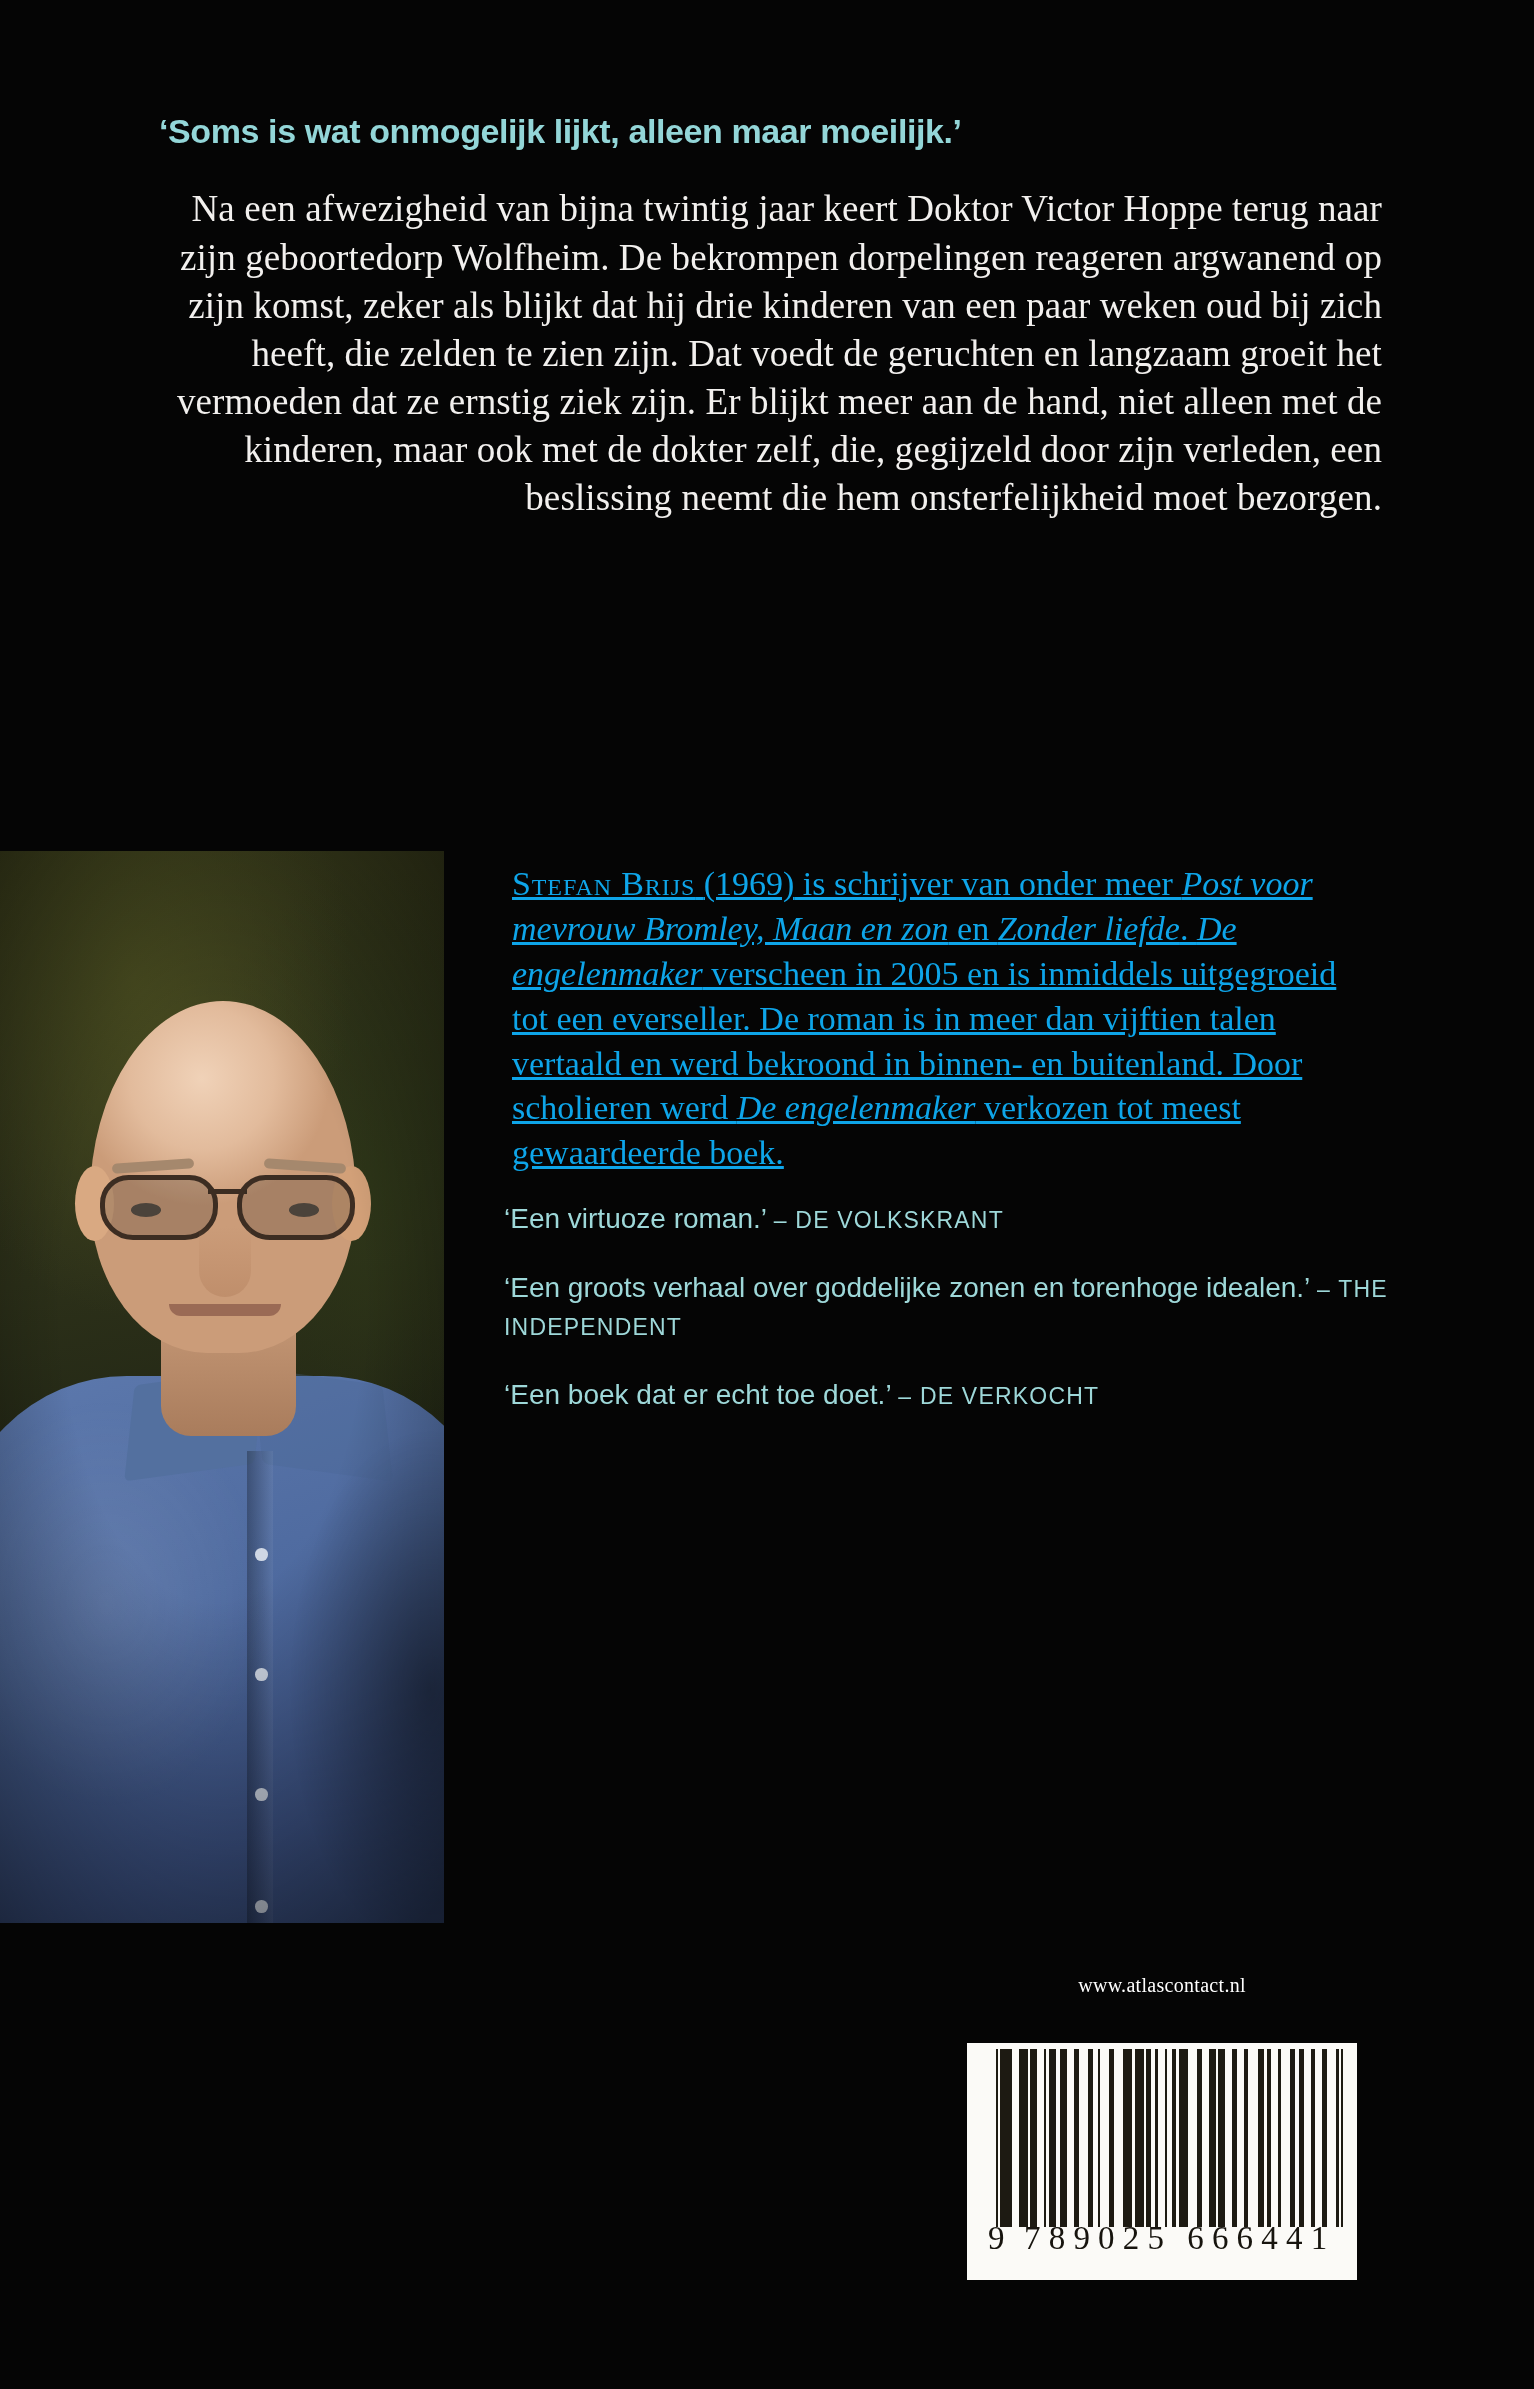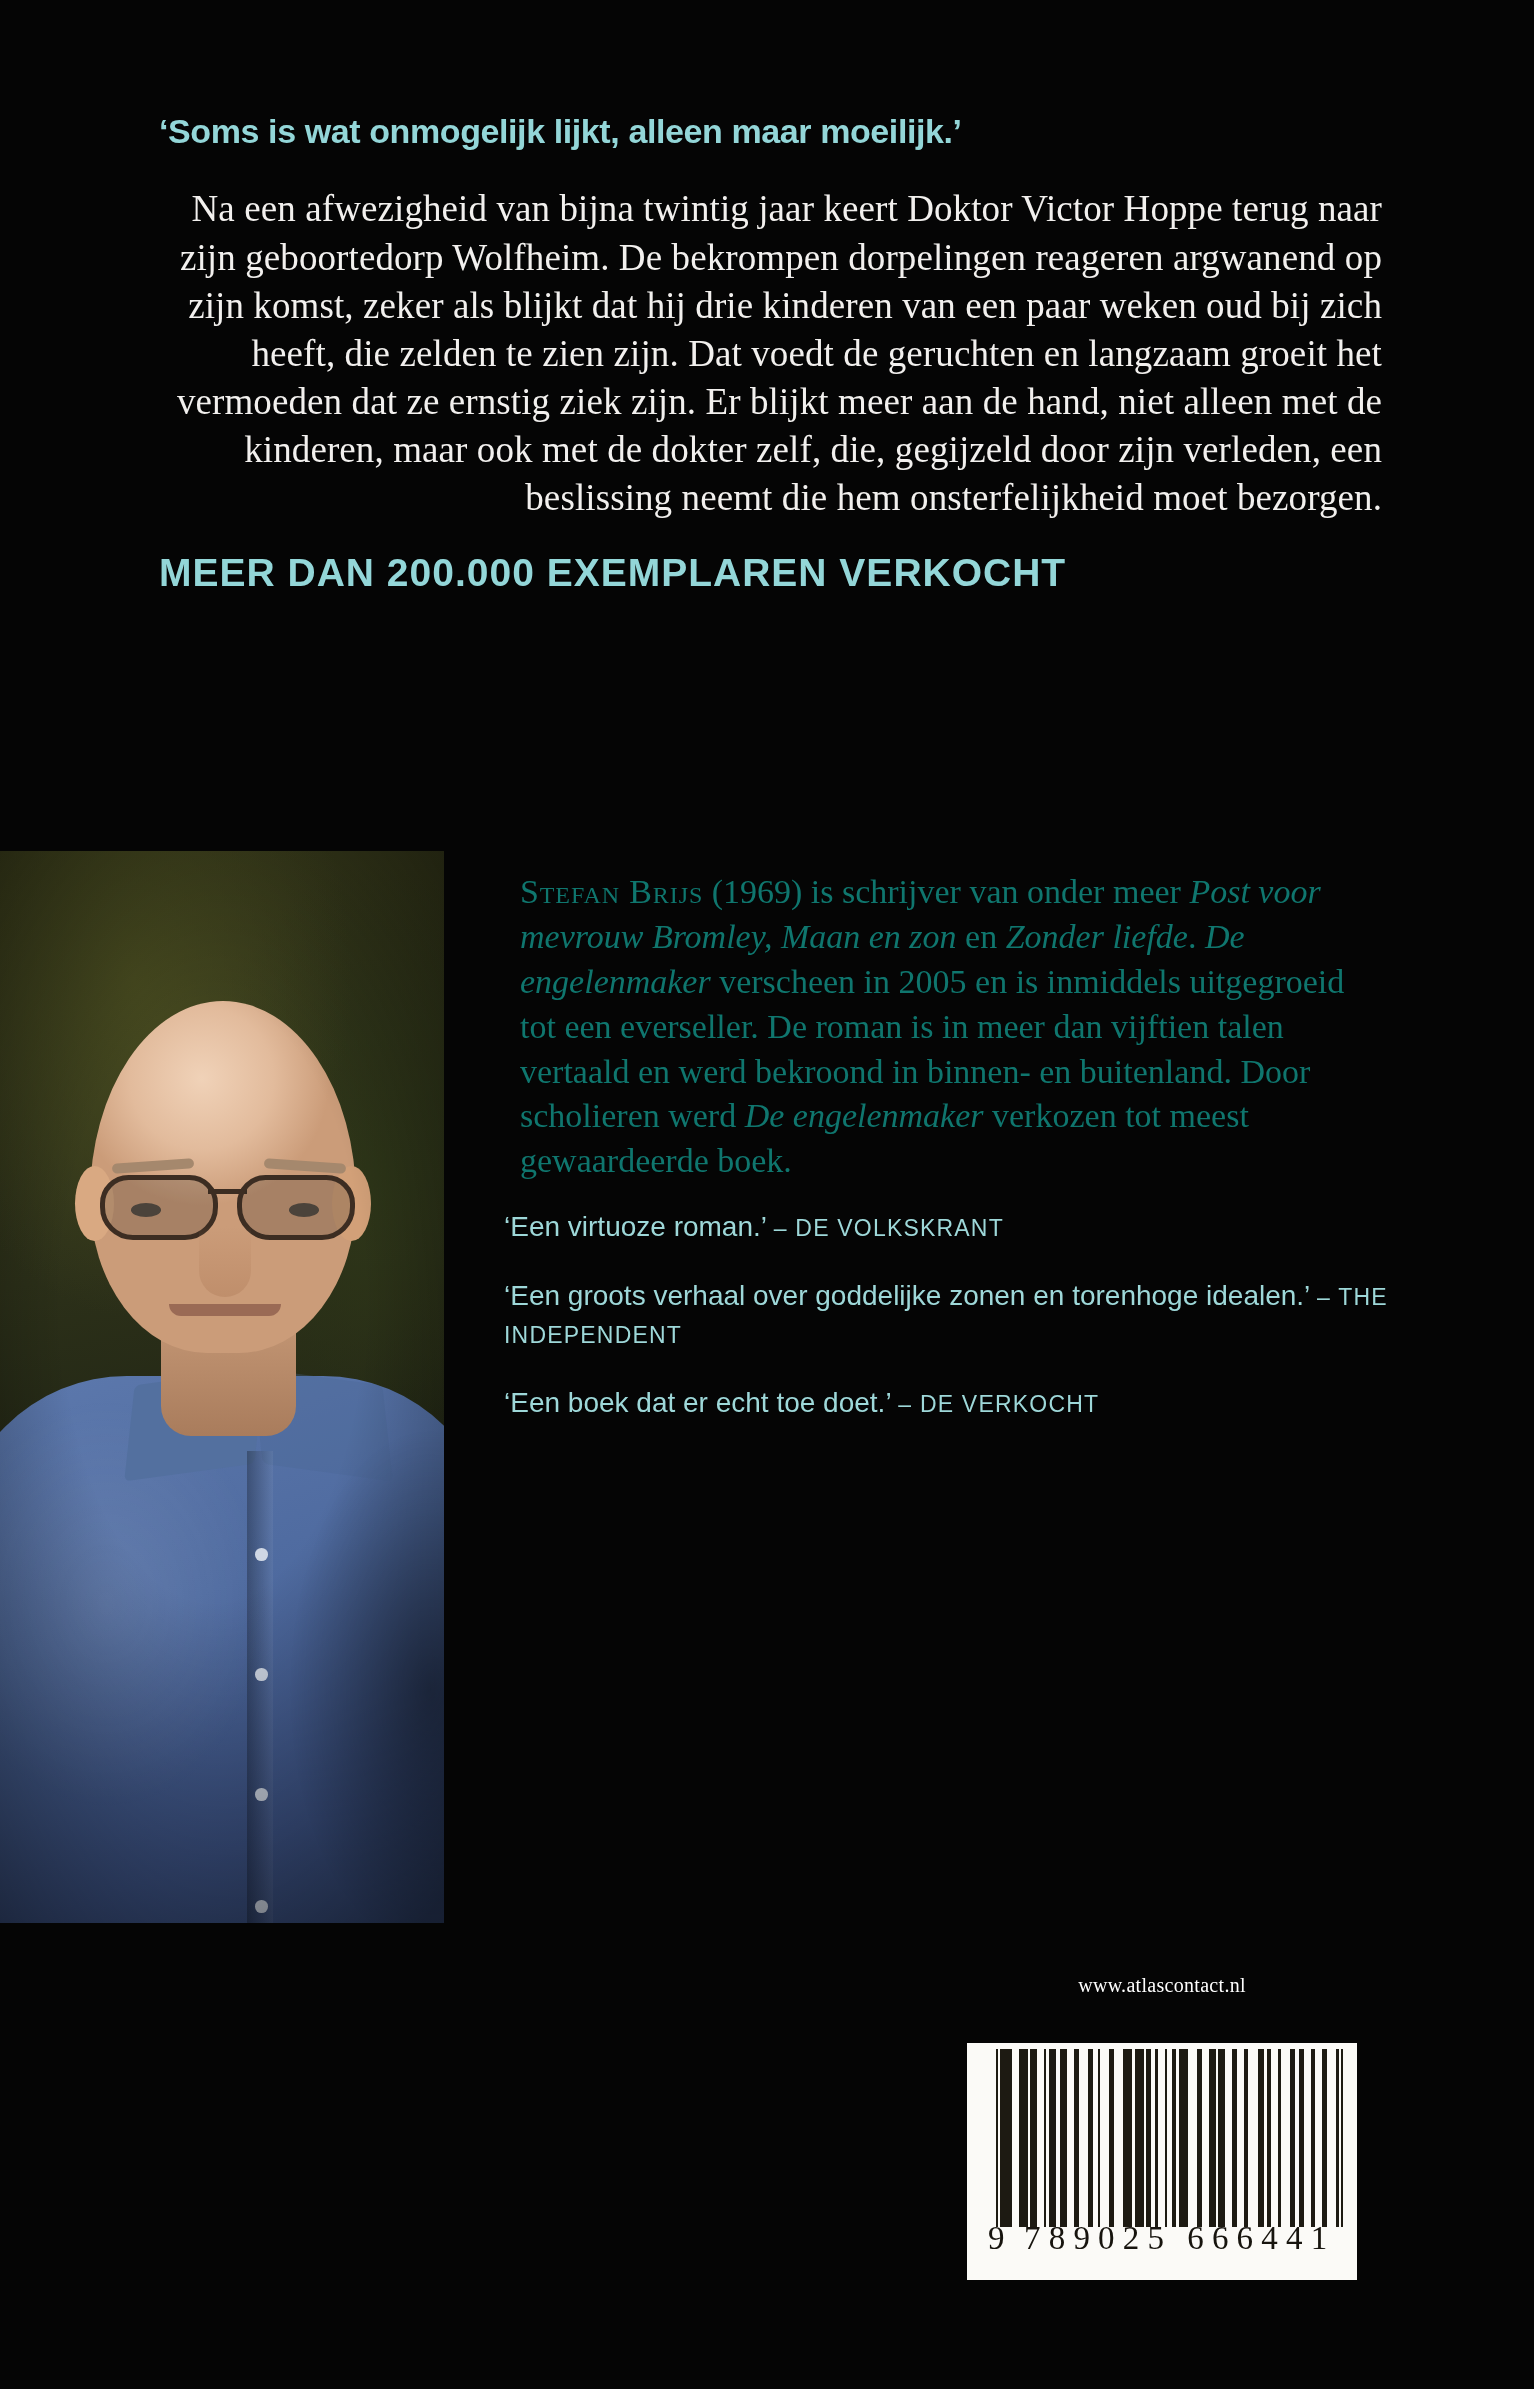--- a/index.html
+++ b/index.html
@@ -215,22 +215,23 @@
   .right-col {
     position: absolute;
     left: 504px;
     top: 854px;
     width: 884px;
   }
   .bio {
     font-family: "Liberation Serif", serif;
     font-size: 34px;
     line-height: 1.32;
-    color: #0f766e;
-    margin: 16px;
+    color: #0ea5e9;
+    margin: 8px;
+    text-decoration: underline;
   }
   .bio .smallcaps {
     font-variant: small-caps;
     letter-spacing: 0.9px;
     font-size: 34px;
   }
   .bio em { font-style: italic; }
   .bio-p2 { margin-top: 0; }
 
   .quotes {
@@ -296,21 +297,20 @@
   .bc-digits .grp2 { letter-spacing: 8.2px; }
 </style>
 </head>
 <body>
 
 <div id="cover">
 
   <div class="blurb-block">
     <p class="tagline">‘Soms is wat onmogelijk lijkt, alleen maar moeilijk.’</p>
     <p class="synopsis">Na een afwezigheid van bijna twintig jaar keert Doktor Victor Hoppe terug naar zijn geboortedorp Wolfheim. De bekrompen dorpelingen reageren argwanend op zijn komst, zeker als blijkt dat hij drie kinderen van een paar weken oud bij zich heeft, die zelden te zien zijn. Dat voedt de geruchten en langzaam groeit het vermoeden dat ze ernstig ziek zijn. Er blijkt meer aan de hand, niet alleen met de kinderen, maar ook met de dokter zelf, die, gegijzeld door zijn verleden, een beslissing neemt die hem onsterfelijkheid moet bezorgen.</p>
-    <p class="sales-line">MEER DAN 200.000 EXEMPLAREN VERKOCHT</p>
   </div>
 
   <div class="author-photo">
     <div class="photo-bg"></div>
     <div class="shirt"></div>
     <div class="shirt-shadow"></div>
     <div class="collar-l"></div>
     <div class="collar-r"></div>
     <div class="placket"></div>
     <div class="btn-dot" style="top:697px"></div>

